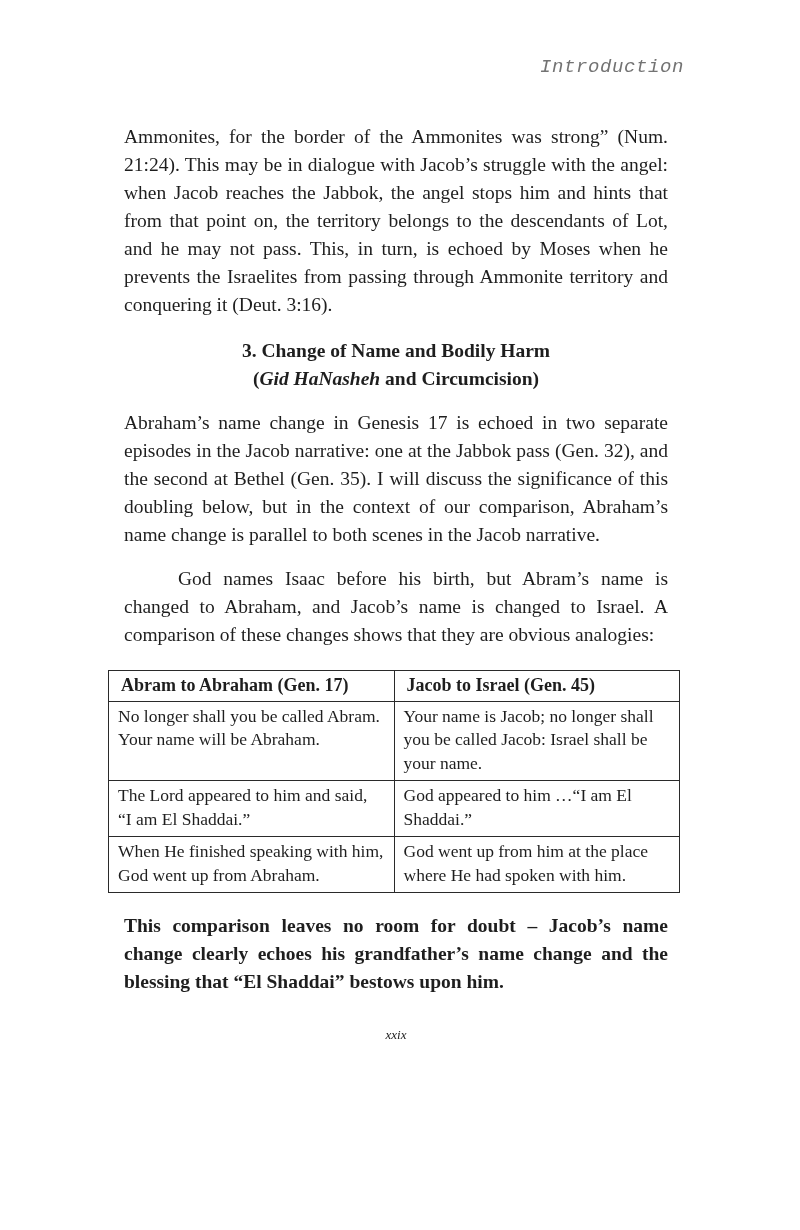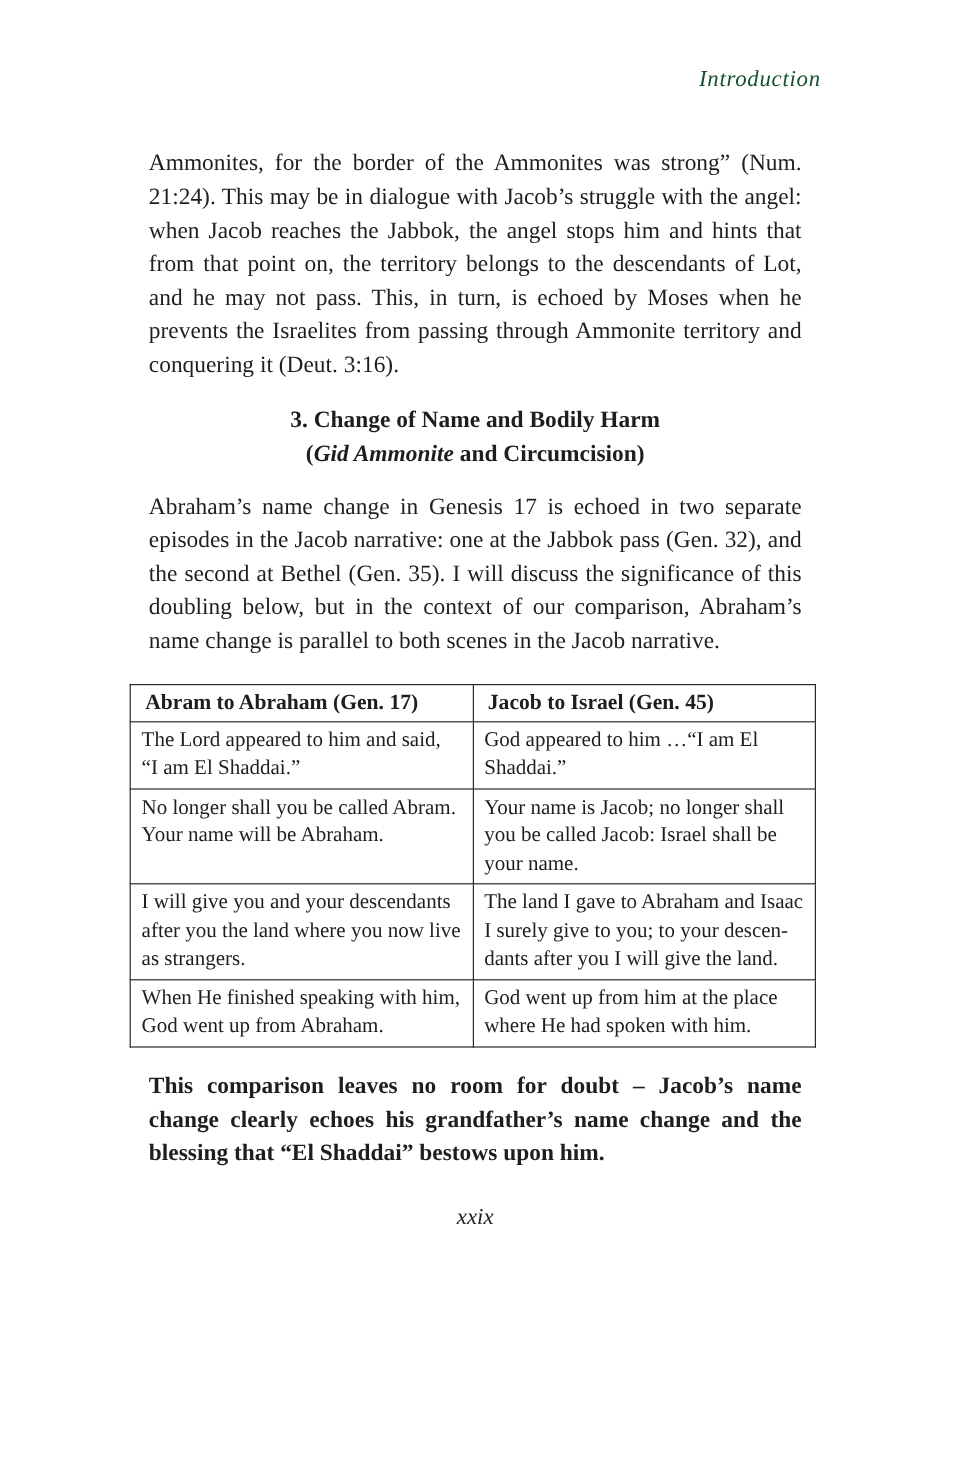--- a/index.html
+++ b/index.html
@@ -20,21 +20,22 @@
   .content {
     padding: 0 116px 0 108px;
   }
   .running-head {
     margin-top: 55px;
     text-align: right;
     font-style: italic;
     font-size: 19px;
     line-height: 24px;
     letter-spacing: 0.6px;
-    color: #14532d;
+    color: #737373;
+    font-family: Liberation Mono, monospace;
   }
   .para {
     margin: 16px;
     font-size: 19.5px;
     line-height: 28px;
     text-align: justify;
   }
   .para-first {
     margin-top: 44px;
   }
@@ -76,62 +77,59 @@
     padding-left: 12px;
   }
   .conclusion {
     margin-top: 19px;
     font-weight: bold;
   }
   .folio {
     margin-top: 27px;
     text-align: center;
     font-style: italic;
-    font-size: 19px;
+    font-size: 13px;
     line-height: 24px;
     color: #222;
   }
 </style>
 </head>
 <body>
 
 <div class="page">
   <div class="content">
 
     <div class="running-head">Introduction</div>
 
     <p class="para para-first">Ammonites, for the border of the Ammonites was strong” (Num. 21:24). This may be in dialogue with Jacob’s struggle with the angel: when Jacob reaches the Jabbok, the angel stops him and hints that from that point on, the territory belongs to the descendants of Lot, and he may not pass. This, in turn, is echoed by Moses when he prevents the Israelites from passing through Ammonite territory and conquering it (Deut. 3:16).</p>
 
     <h2 class="section-heading">
       <span>3. Change of Name and Bodily Harm</span><br>
-      <span><span>(</span><span class="term-italic">Gid Ammonite</span><span> and Circumcision)</span></span>
+      <span><span>(</span><span class="term-italic">Gid HaNasheh</span><span> and Circumcision)</span></span>
     </h2>
 
     <p class="para">Abraham’s name change in Genesis 17 is echoed in two separate episodes in the Jacob narrative: one at the Jabbok pass (Gen. 32), and the second at Bethel (Gen. 35). I will discuss the significance of this doubling below, but in the context of our comparison, Abraham’s name change is parallel to both scenes in the Jacob narrative.</p>
 
+    <p class="para indent-first">God names Isaac before his birth, but Abram’s name is changed to Abraham, and Jacob’s name is changed to Israel. A comparison of these changes shows that they are obvious analogies:</p>
 
     <table class="cmp-table">
       <thead>
         <tr>
           <th>Abram to Abraham (Gen. 17)</th>
           <th>Jacob to Israel (Gen. 45)</th>
         </tr>
       </thead>
       <tbody>
         <tr>
-          <td>The Lord appeared to him and said, “I am El Shaddai.”</td>
-          <td>God appeared to him …“I am El Shaddai.”</td>
-        </tr>
-        <tr>
           <td>No longer shall you be called Abram. Your name will be Abraham.</td>
           <td>Your name is Jacob; no longer shall you be called Jacob: Israel shall be your name.</td>
         </tr>
         <tr>
-          <td>I will give you and your descendants after you the land where you now live as strangers.</td>
-          <td>The land I gave to Abraham and Isaac I surely give to you; to your descen­dants after you I will give the land.</td>
+          <td>The Lord appeared to him and said, “I am El Shaddai.”</td>
+          <td>God appeared to him …“I am El Shaddai.”</td>
         </tr>
         <tr>
           <td>When He finished speaking with him, God went up from Abraham.</td>
           <td>God went up from him at the place where He had spoken with him.</td>
         </tr>
       </tbody>
     </table>
 
     <p class="para conclusion">This comparison leaves no room for doubt – Jacob’s name change clearly echoes his grandfather’s name change and the blessing that “El Shaddai” bestows upon him.</p>
 

